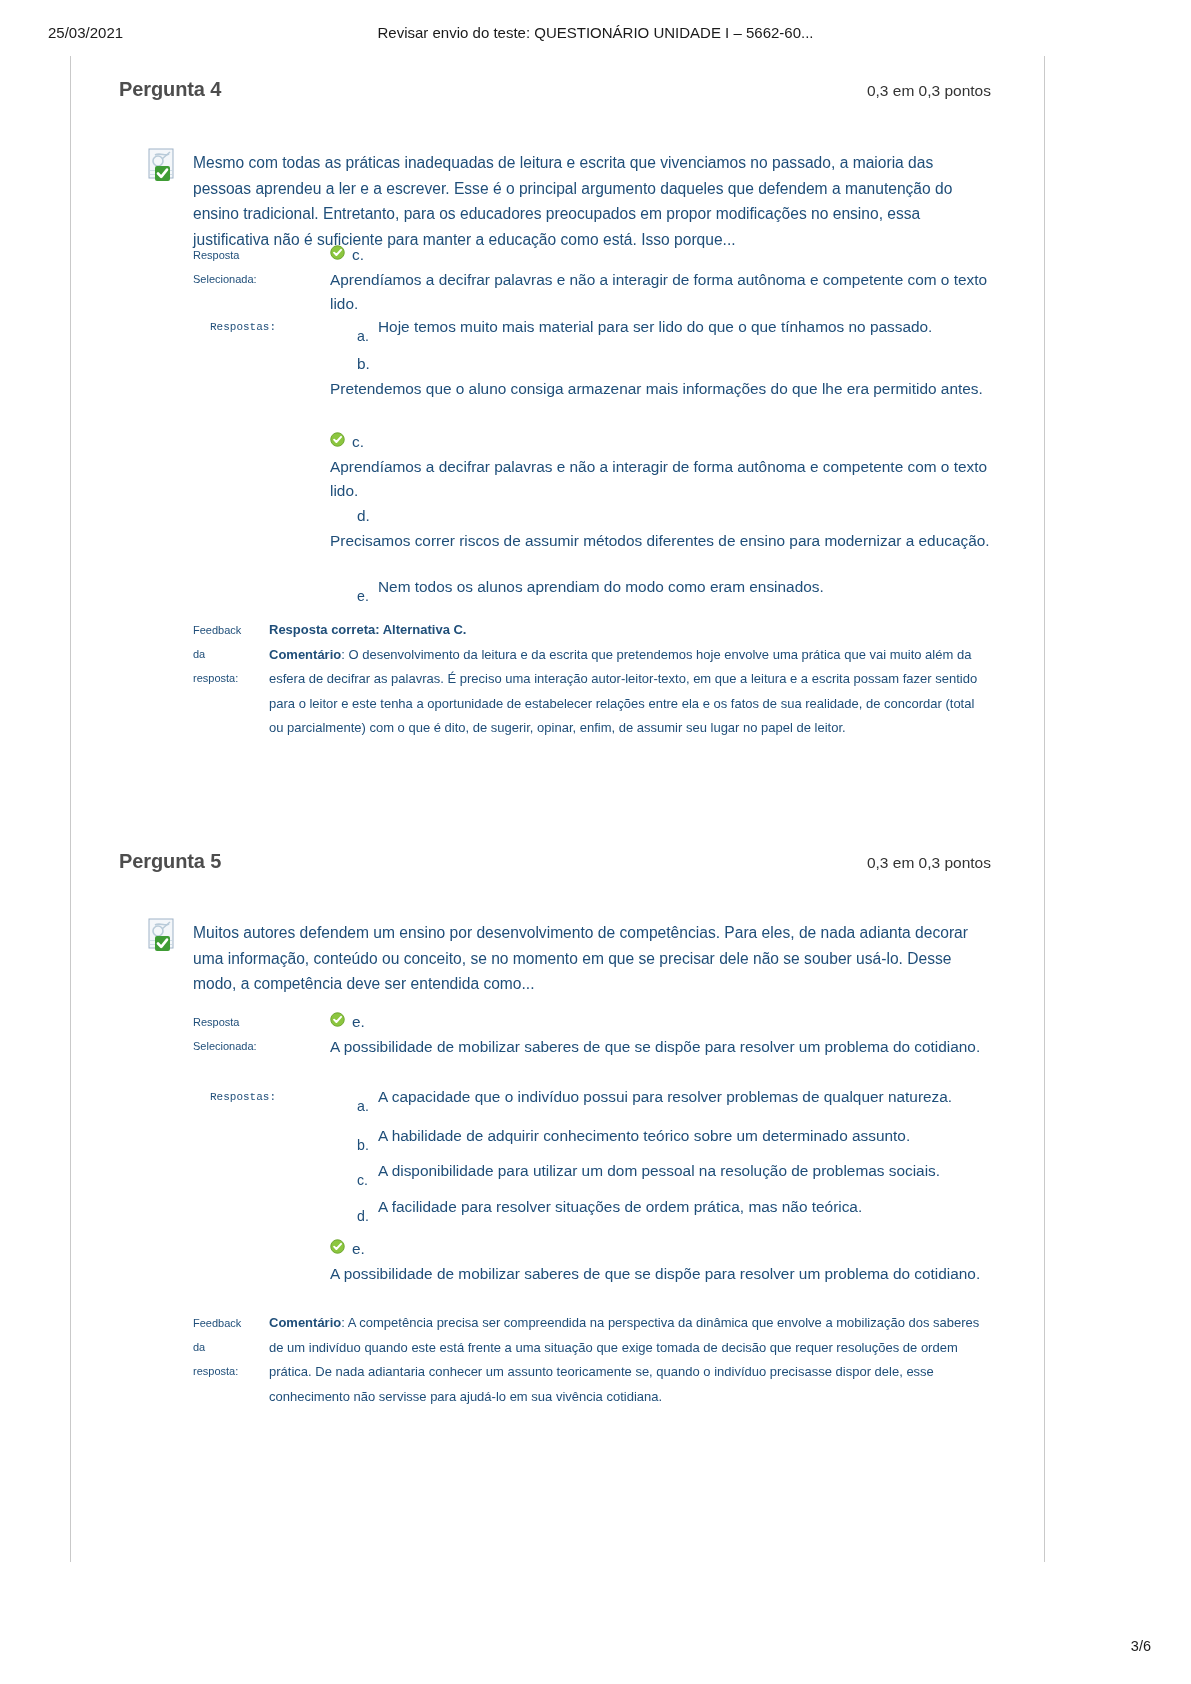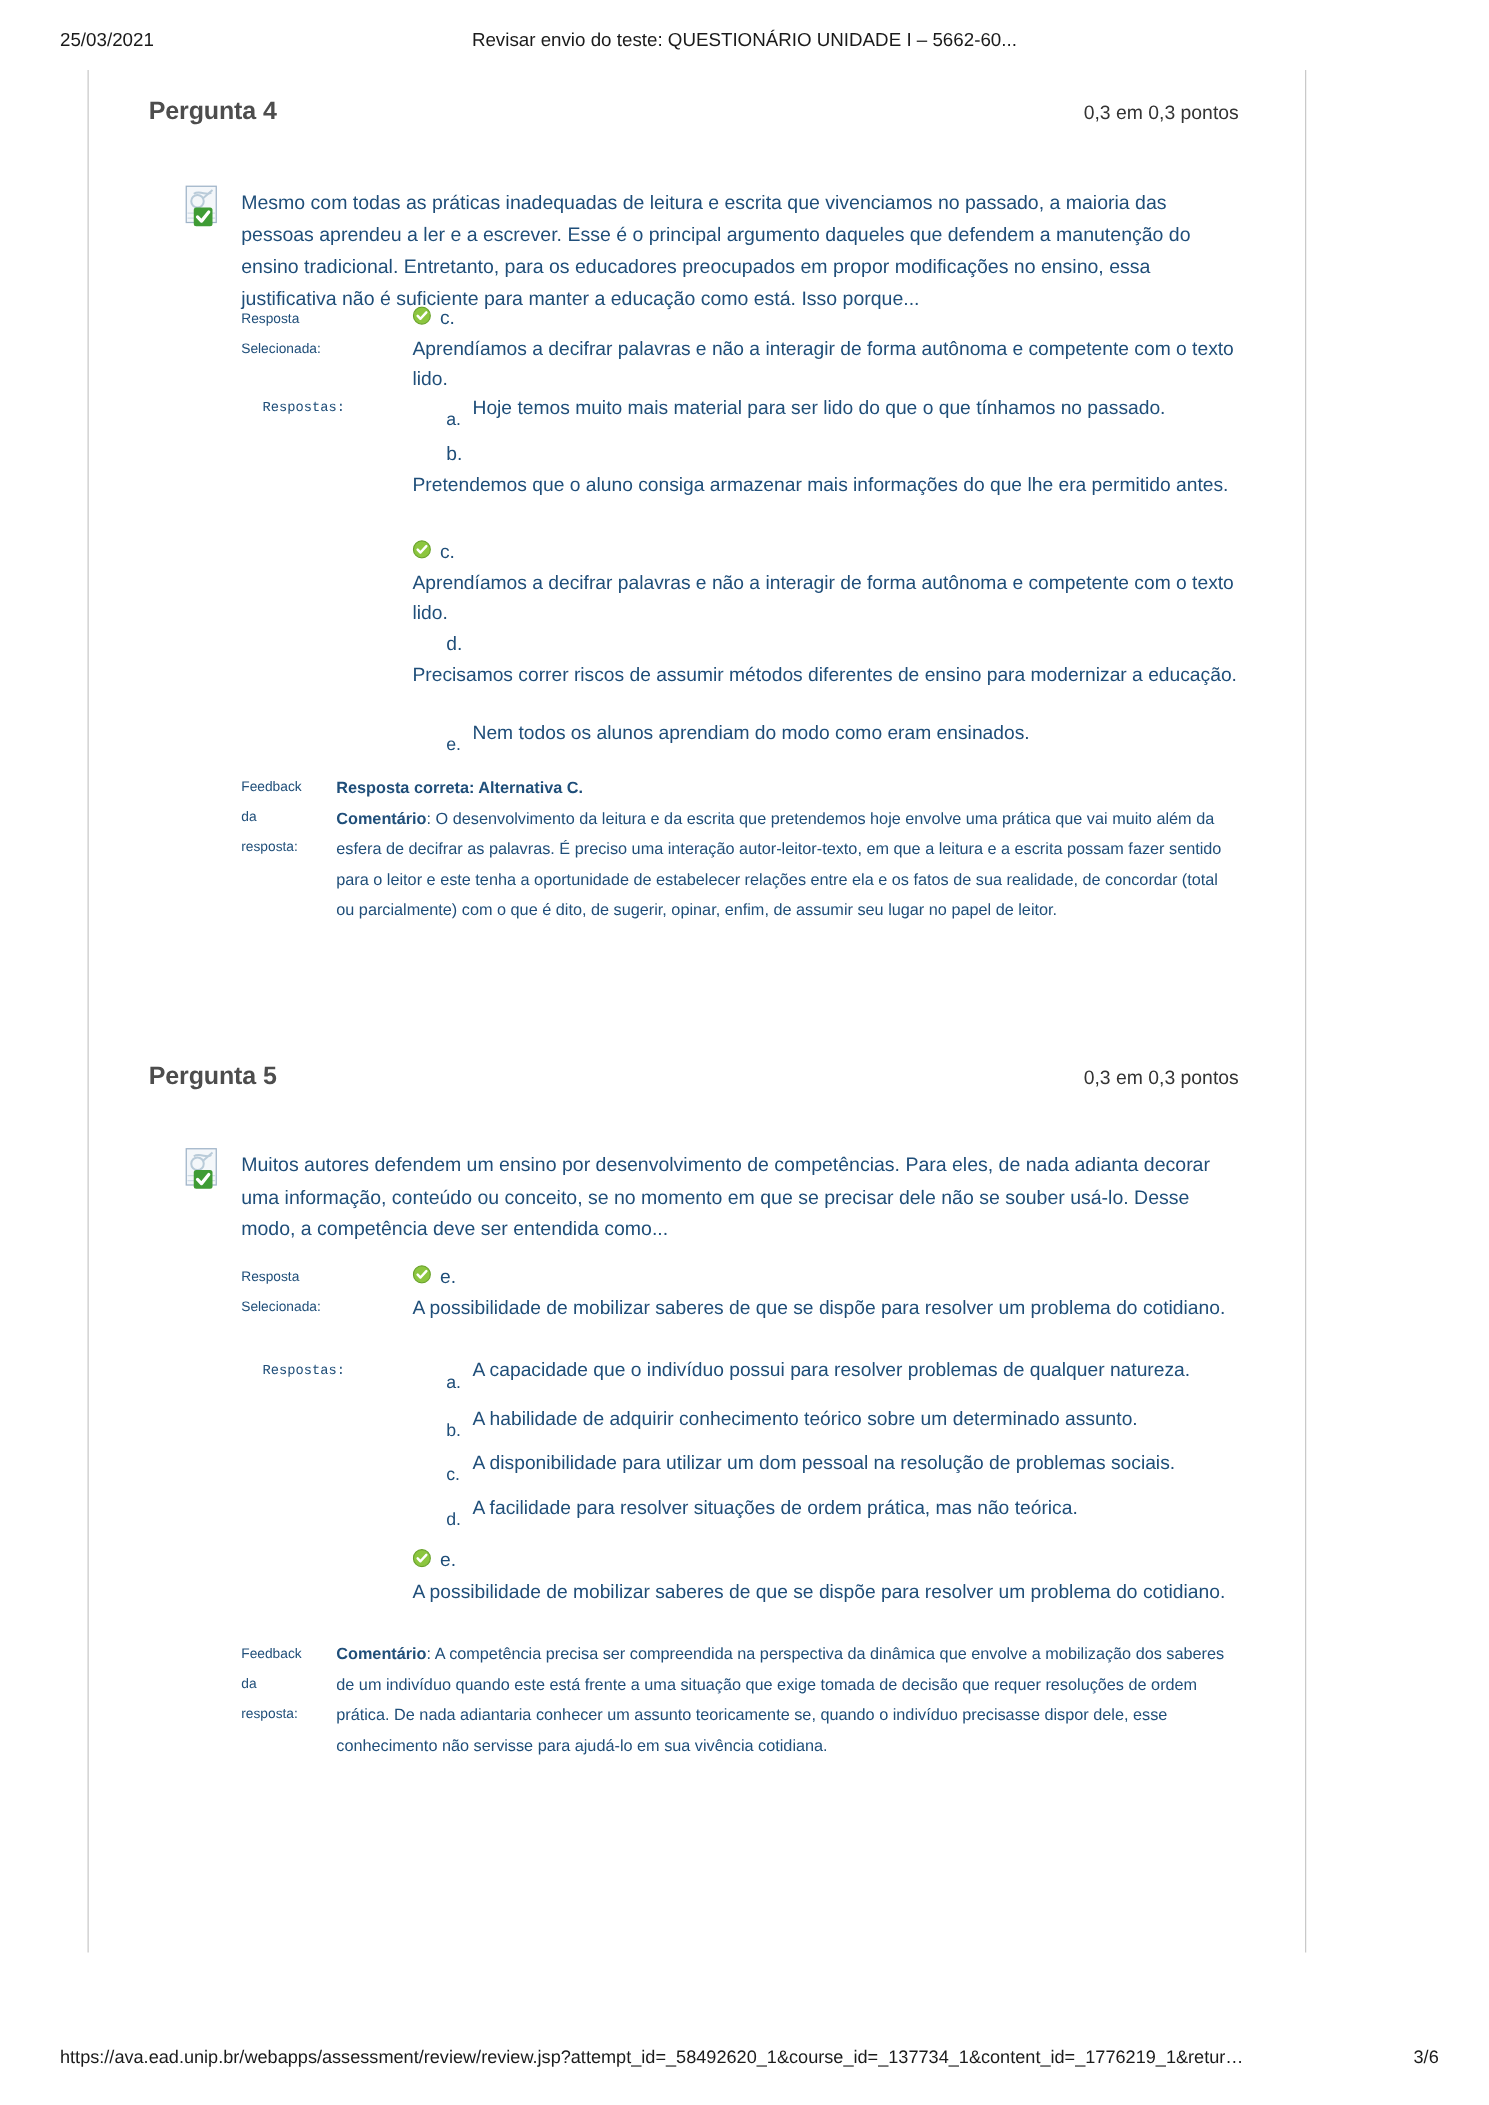--- a/index.html
+++ b/index.html
@@ -220,15 +220,14 @@
         </div>
       </div>
       <div class="label-col lbl-feedback" style="top:1311px">Feedback<br>da<br>resposta:</div>
       <div class="fb-block" style="top:1311px">
         <div><span class="fb-strong">Comentário</span><span>: A competência precisa ser compreendida na perspectiva da dinâmica que envolve a mobilização dos saberes de um indivíduo quando este está frente a uma situação que exige tomada de decisão que requer resoluções de ordem prática. De nada adiantaria conhecer um assunto teoricamente se, quando o indivíduo precisasse dispor dele, esse conhecimento não servisse para ajudá-lo em sua vivência cotidiana.</span></div>
       </div>
     </div>
   </div>
 
 <div class="print-footer">
-  <span class="pf-url">https://ava.ead.unip.br/webapps/assessment/review/review.jsp?attempt_id=_58492620_1&amp;course_id=_137734_1&amp;content_id=_1776219_1&amp;retur…</span>
   <span class="pf-page">3/6</span>
 </div>
 
 </body></html>

